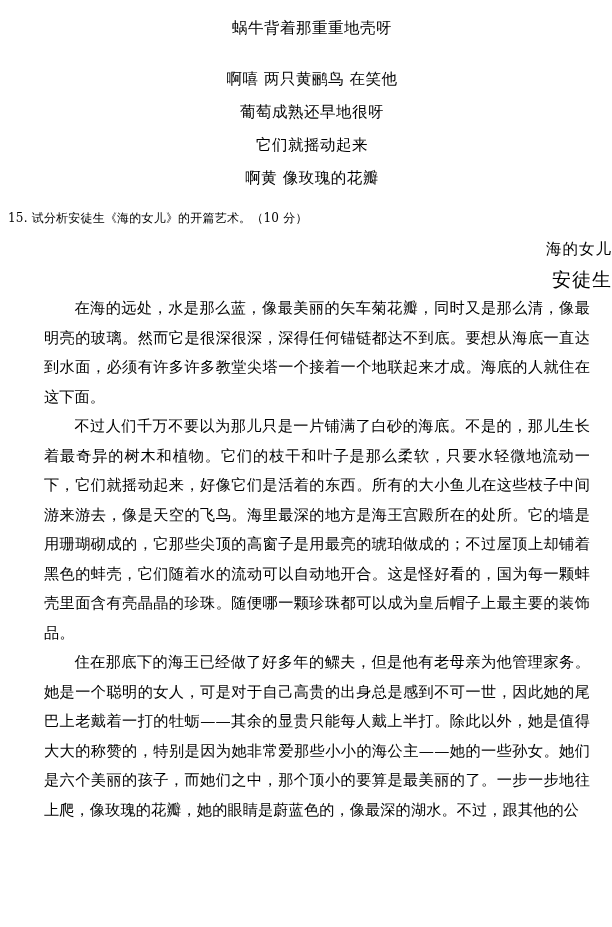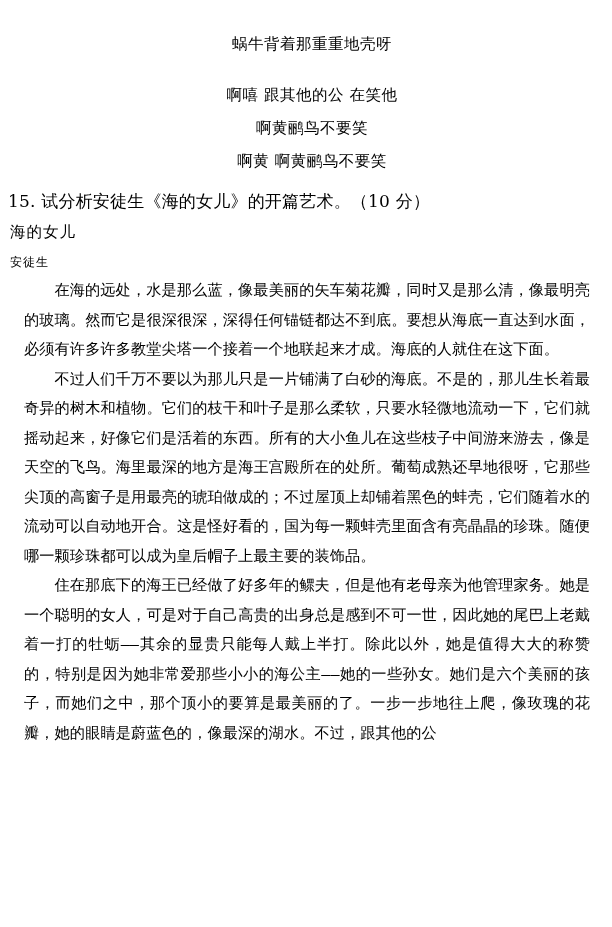--- a/index.html
+++ b/index.html
@@ -16,84 +16,84 @@
   }
   .page {
     position: relative;
     width: 612px;
     height: 927px;
     box-sizing: border-box;
     padding: 0;
   }
   .poem {
     margin: 0;
-    padding-top: 28px;
+    padding-top: 12px;
   }
   .poem-line {
     text-align: center;
     font-size: 15.5px;
     line-height: 33px;
     letter-spacing: 0.5px;
     padding-left: 12px;
   }
   .poem-gap {
     height: 18px;
   }
   .question {
-    font-size: 17px;
+    font-size: 12px;
     line-height: 31px;
     margin-top: 8px;
     padding-left: 8px;
     letter-spacing: 0.2px;
   }
   .title {
-    text-align: left;
+    text-align: right;
     font-size: 15.5px;
     line-height: 30px;
     letter-spacing: 1px;
     padding-left: 10px;
   }
   .author {
-    text-align: left;
-    font-size: 12px;
+    text-align: right;
+    font-size: 19px;
     line-height: 30px;
     letter-spacing: 1px;
     padding-left: 10px;
   }
   .body-text {
-    padding: 0 22px 0 24px;
-    font-family: Liberation Mono, monospace;
+    padding: 0 22px 0 44px;
   }
   .para {
     font-size: 15.2px;
     line-height: 29.5px;
     text-align: justify;
     text-justify: inter-ideograph;
     text-indent: 2em;
     margin: 0;
     letter-spacing: 0.1px;
   }
 </style>
 </head>
 <body>
 
 <div class="page">
 
   <div class="poem">
     <div class="poem-line">蜗牛背着那重重地壳呀</div>
     <div class="poem-gap"></div>
-    <div class="poem-line">啊嘻 跟其他的公 在笑他</div>
-    <div class="poem-line">啊黄鹂鸟不要笑</div>
-    <div class="poem-line">啊黄 啊黄鹂鸟不要笑</div>
+    <div class="poem-line">啊嘻 两只黄鹂鸟 在笑他</div>
+    <div class="poem-line">葡萄成熟还早地很呀</div>
+    <div class="poem-line">它们就摇动起来</div>
+    <div class="poem-line">啊黄 像玫瑰的花瓣</div>
   </div>
 
   <div class="question">15. 试分析安徒生《海的女儿》的开篇艺术。（10 分）</div>
 
   <div class="title">海的女儿</div>
   <div class="author">安徒生</div>
 
   <div class="body-text">
     <p class="para">在海的远处，水是那么蓝，像最美丽的矢车菊花瓣，同时又是那么清，像最明亮的玻璃。然而它是很深很深，深得任何锚链都达不到底。要想从海底一直达到水面，必须有许多许多教堂尖塔一个接着一个地联起来才成。海底的人就住在这下面。</p>
-    <p class="para">不过人们千万不要以为那儿只是一片铺满了白砂的海底。不是的，那儿生长着最奇异的树木和植物。它们的枝干和叶子是那么柔软，只要水轻微地流动一下，它们就摇动起来，好像它们是活着的东西。所有的大小鱼儿在这些枝子中间游来游去，像是天空的飞鸟。海里最深的地方是海王宫殿所在的处所。葡萄成熟还早地很呀，它那些尖顶的高窗子是用最亮的琥珀做成的；不过屋顶上却铺着黑色的蚌壳，它们随着水的流动可以自动地开合。这是怪好看的，国为每一颗蚌壳里面含有亮晶晶的珍珠。随便哪一颗珍珠都可以成为皇后帽子上最主要的装饰品。</p>
+    <p class="para">不过人们千万不要以为那儿只是一片铺满了白砂的海底。不是的，那儿生长着最奇异的树木和植物。它们的枝干和叶子是那么柔软，只要水轻微地流动一下，它们就摇动起来，好像它们是活着的东西。所有的大小鱼儿在这些枝子中间游来游去，像是天空的飞鸟。海里最深的地方是海王宫殿所在的处所。它的墙是用珊瑚砌成的，它那些尖顶的高窗子是用最亮的琥珀做成的；不过屋顶上却铺着黑色的蚌壳，它们随着水的流动可以自动地开合。这是怪好看的，国为每一颗蚌壳里面含有亮晶晶的珍珠。随便哪一颗珍珠都可以成为皇后帽子上最主要的装饰品。</p>
     <p class="para">住在那底下的海王已经做了好多年的鳏夫，但是他有老母亲为他管理家务。她是一个聪明的女人，可是对于自己高贵的出身总是感到不可一世，因此她的尾巴上老戴着一打的牡蛎——其余的显贵只能每人戴上半打。除此以外，她是值得大大的称赞的，特别是因为她非常爱那些小小的海公主——她的一些孙女。她们是六个美丽的孩子，而她们之中，那个顶小的要算是最美丽的了。一步一步地往上爬，像玫瑰的花瓣，她的眼睛是蔚蓝色的，像最深的湖水。不过，跟其他的公</p>
   </div>
 
 </div>
 
 </body></html>

